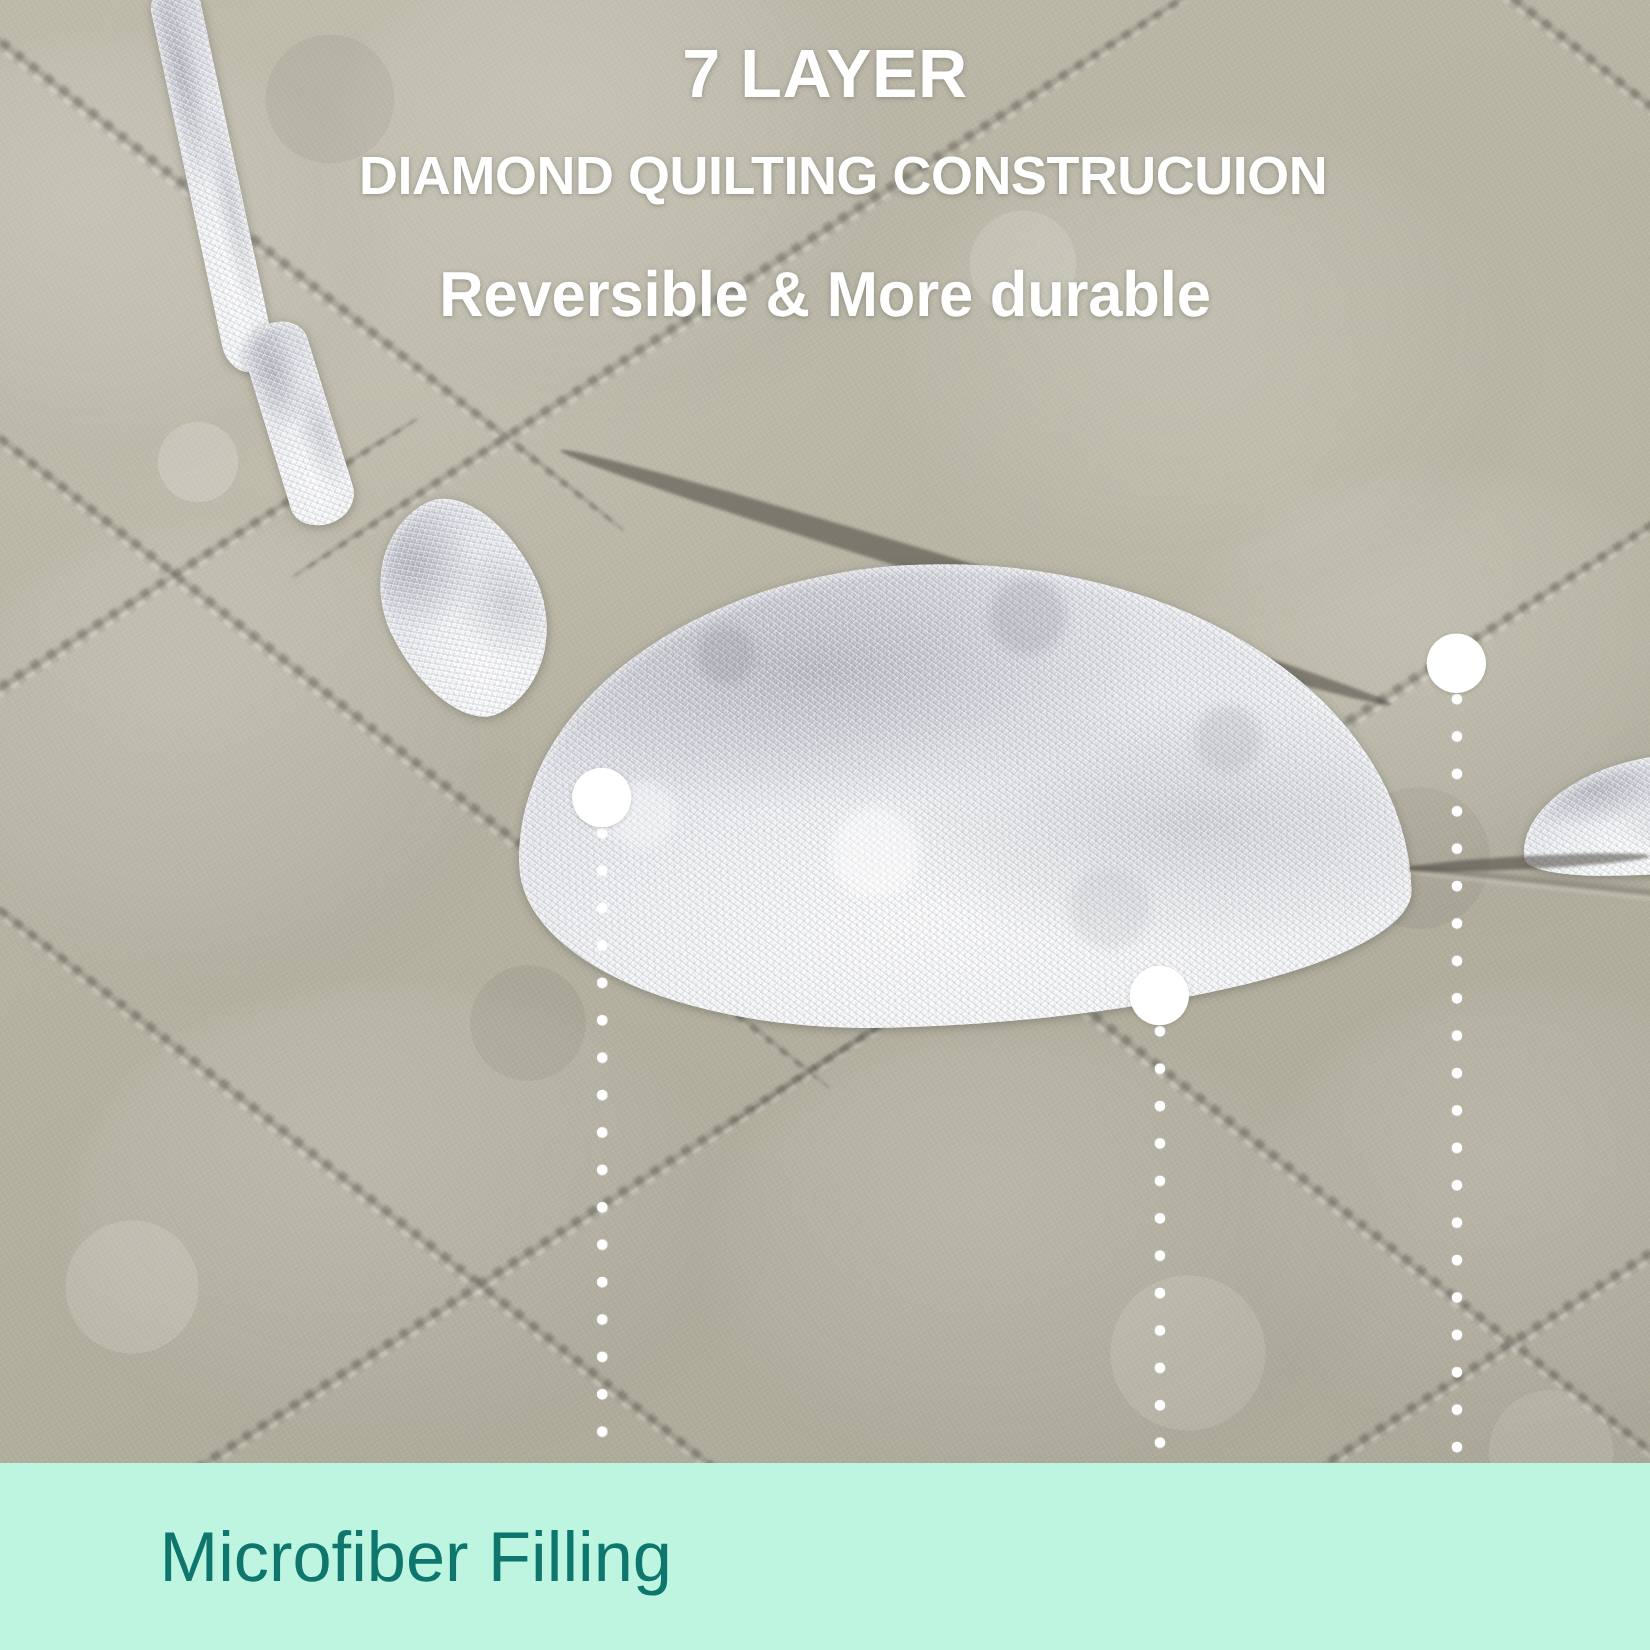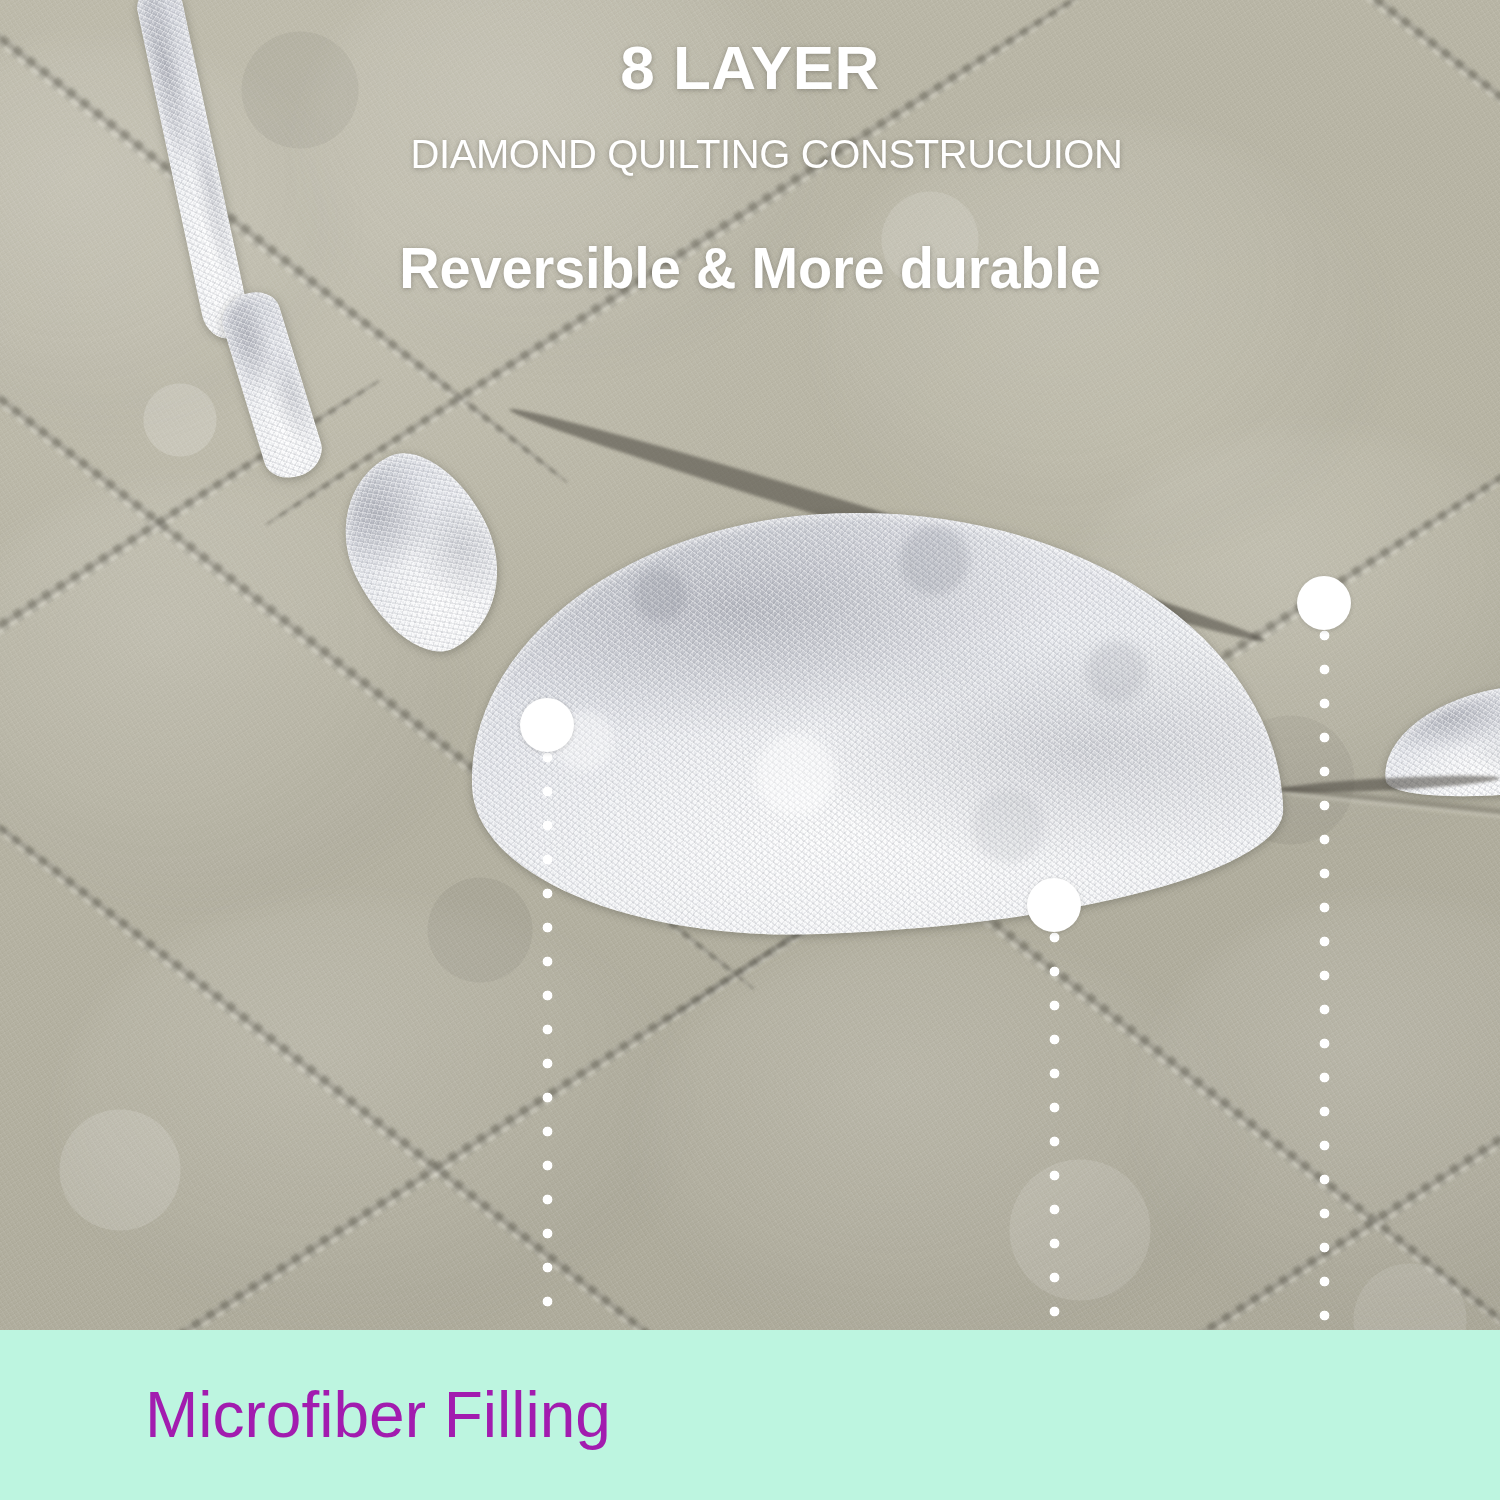--- a/index.html
+++ b/index.html
@@ -154,22 +154,22 @@
     white-space: nowrap;
   }
   .hl-1 {
     top: 32px;
     font-size: 62px;
     font-weight: 700;
     letter-spacing: 0.5px;
   }
   .hl-2 {
     top: 132px;
-    font-size: 40px;
-    font-weight: 400;
+    font-size: 49px;
+    font-weight: 700;
     letter-spacing: -0.4px;
     padding-left: 33px;
   }
   .hl-3 {
     top: 234px;
     font-size: 58px;
     font-weight: 700;
     letter-spacing: -0.2px;
     transform: scaleX(0.965);
   }
@@ -180,21 +180,21 @@
     left: 0;
     right: 0;
     bottom: 0;
     height: 170px;
     background: #bdf5e0;
   }
   .footer-label {
     position: absolute;
     top: 50%;
     transform: translateY(-50%);
-    color: #a21caf;
+    color: #0f766e;
     font-size: 64px;
     font-weight: 400;
     white-space: nowrap;
   }
   .fl-left  { left: 145px; }
   .fl-right { left: 925px; }
 </style>
 </head>
 <body>
 
@@ -264,21 +264,21 @@
   <div class="tear-edge" style="left:1280px; top:778px; width:220px; height:12px; transform:rotate(-3deg);"></div>
 
   <div class="leader" style="left:542px;  top:752px; height:580px;"></div>
   <div class="leader" style="left:1049px; top:932px; height:400px;"></div>
   <div class="leader" style="left:1319px; top:630px; height:702px;"></div>
 
   <div class="callout-dot" style="left:520px;  top:698px; width:54px; height:54px;"></div>
   <div class="callout-dot" style="left:1027px; top:878px; width:54px; height:54px;"></div>
   <div class="callout-dot" style="left:1297px; top:576px; width:54px; height:54px;"></div>
 
-  <div class="headline hl-1">8 LAYER</div>
+  <div class="headline hl-1">7 LAYER</div>
   <div class="headline hl-2">DIAMOND QUILTING CONSTRUCUION</div>
   <div class="headline hl-3">Reversible &amp; More durable</div>
 
   <div class="footer-band">
     <div class="footer-label fl-left">Microfiber Filling</div>
   </div>
 
 </div>
 
 </body></html>

